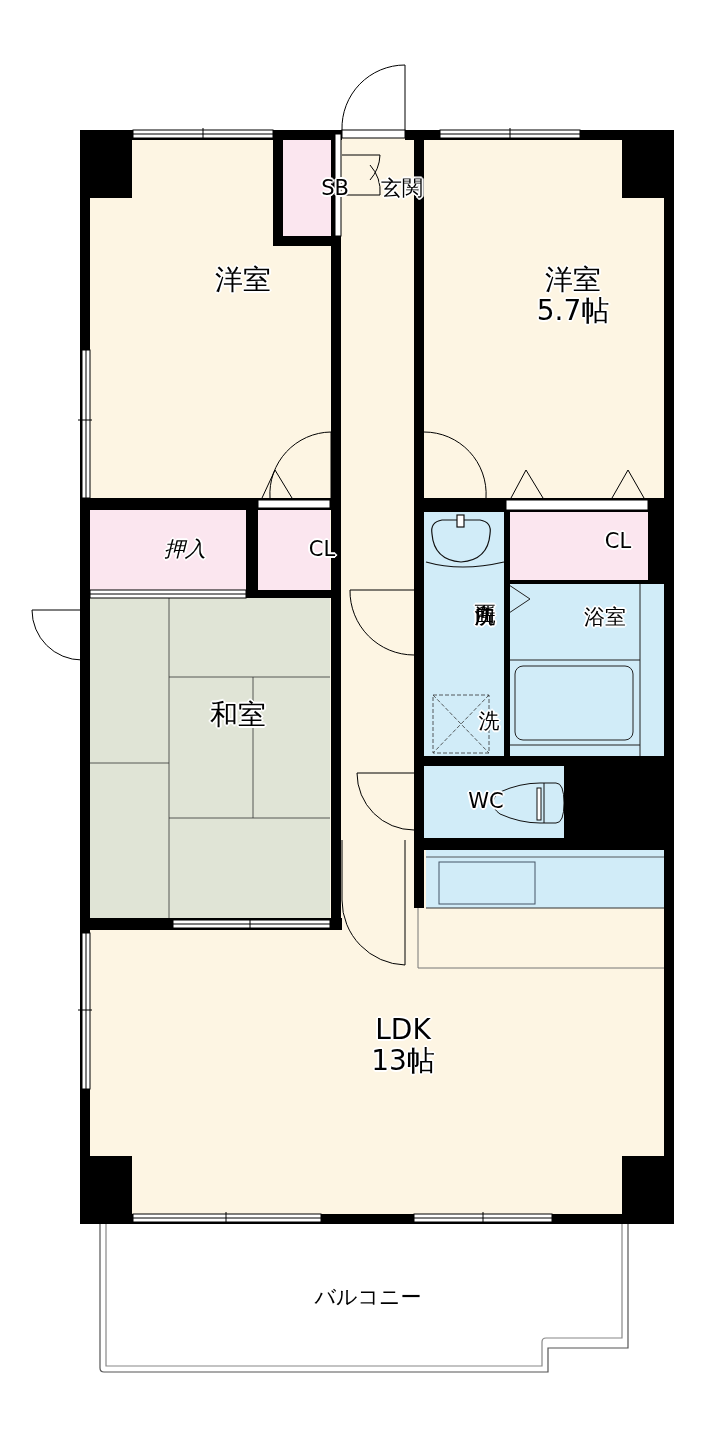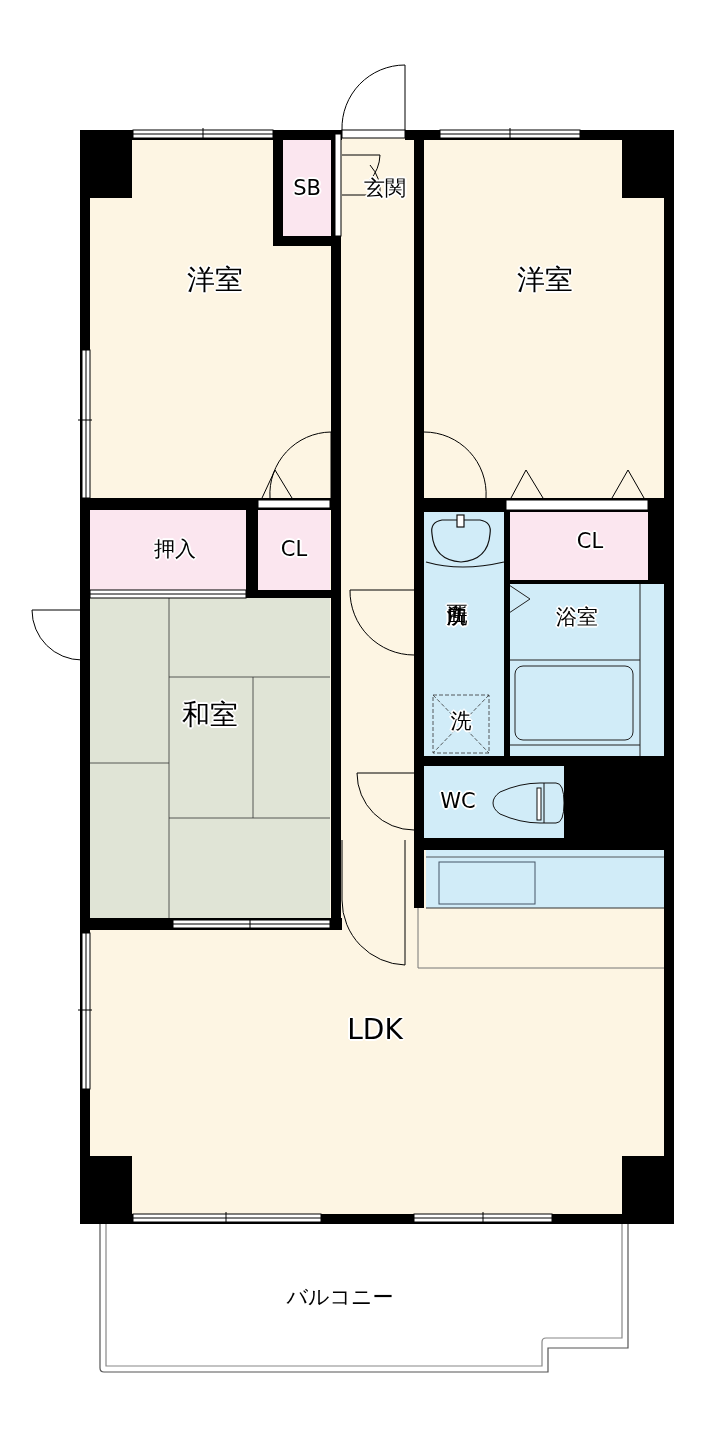--- a/index.html
+++ b/index.html
@@ -1,19 +1,19 @@
 <!DOCTYPE html>
 <html><head>
   <meta charset="utf-8">
   <style>
     html, body { margin: 0; padding: 0; background: #ffffff; }
     body { width: 702px; height: 1436px; position: relative; overflow: hidden; font-family: "DejaVu Sans", sans-serif; }
     svg { position: absolute; left: 0; top: 0; }
     .lbl { position: absolute; text-align: center; color: #000; font-family: "DejaVu Sans", sans-serif; white-space: nowrap;
-      text-shadow: 2px 0 #fff, -2px 0 #fff, 0 2px #fff, 0 -2px #fff, 1px 1px #fff, -1px -1px #fff, 1px -1px #fff, -1px 1px #fff; line-height: 1.1; }
+      text-shadow: 2px 0 #fff, -2px 0 #fff, 0 2px #fff, 0 -2px #fff, 1px 1px #fff, -1px -1px #fff, 1px -1px #fff, -1px 1px #fff; line-height: 1.1; margin-left: 28px; }
     .big { font-size: 28px; }
     .sm { font-size: 21px; }
     .vert { writing-mode: vertical-rl; letter-spacing: 0; }
   </style>
 </head>
 <body>
 
 <svg width="702" height="1436" viewBox="0 0 702 1436" xmlns="http://www.w3.org/2000/svg">
 
   <g fill="none">
@@ -170,30 +170,32 @@
 
     <path d="M342 840 L342 900 A65 65 0 0 0 405 965 L405 840"></path>
   </g>
 </svg>
 
 <div class="lbl big" style="left:130px; top:265px; width:170px;">
   <div>洋室</div>
 </div>
 <div class="lbl big" style="left:460px; top:265px; width:170px;">
   <div>洋室</div>
+  <div>5.7帖</div>
 </div>
 <div class="lbl big" style="left:125px; top:700px; width:170px;">
   <div>和室</div>
 </div>
 <div class="lbl big" style="left:290px; top:1015px; width:170px;">
   <div>LDK</div>
+  <div>13帖</div>
 </div>
 
 <div class="lbl sm" style="left:284px; top:177px; width:46px;">SB</div>
-<div class="lbl sm" style="left:342px; top:177px; width:64px;text-align:right;">玄関</div>
-<div class="lbl sm" style="left:120px; top:538px; width:110px;">押入</div>
+<div class="lbl sm" style="left:342px; top:177px; width:64px;">玄関</div>
+<div class="lbl sm" style="left:102px; top:538px; width:110px;font-style:italic;">押入</div>
 <div class="lbl sm" style="left:258px; top:538px; width:72px;">CL</div>
 <div class="lbl sm" style="left:540px; top:530px; width:100px;">CL</div>
 <div class="lbl sm vert" style="left:445px; top:588px;">洗面所</div>
 <div class="lbl sm" style="left:436px; top:710px; width:50px;">洗</div>
 <div class="lbl sm" style="left:532px; top:606px; width:90px;">浴室</div>
 <div class="lbl sm" style="left:428px; top:790px; width:60px;">WC</div>
 <div class="lbl sm" style="left:240px; top:1286px; width:200px; text-shadow:none;">バルコニー</div>
 
 </body></html>

